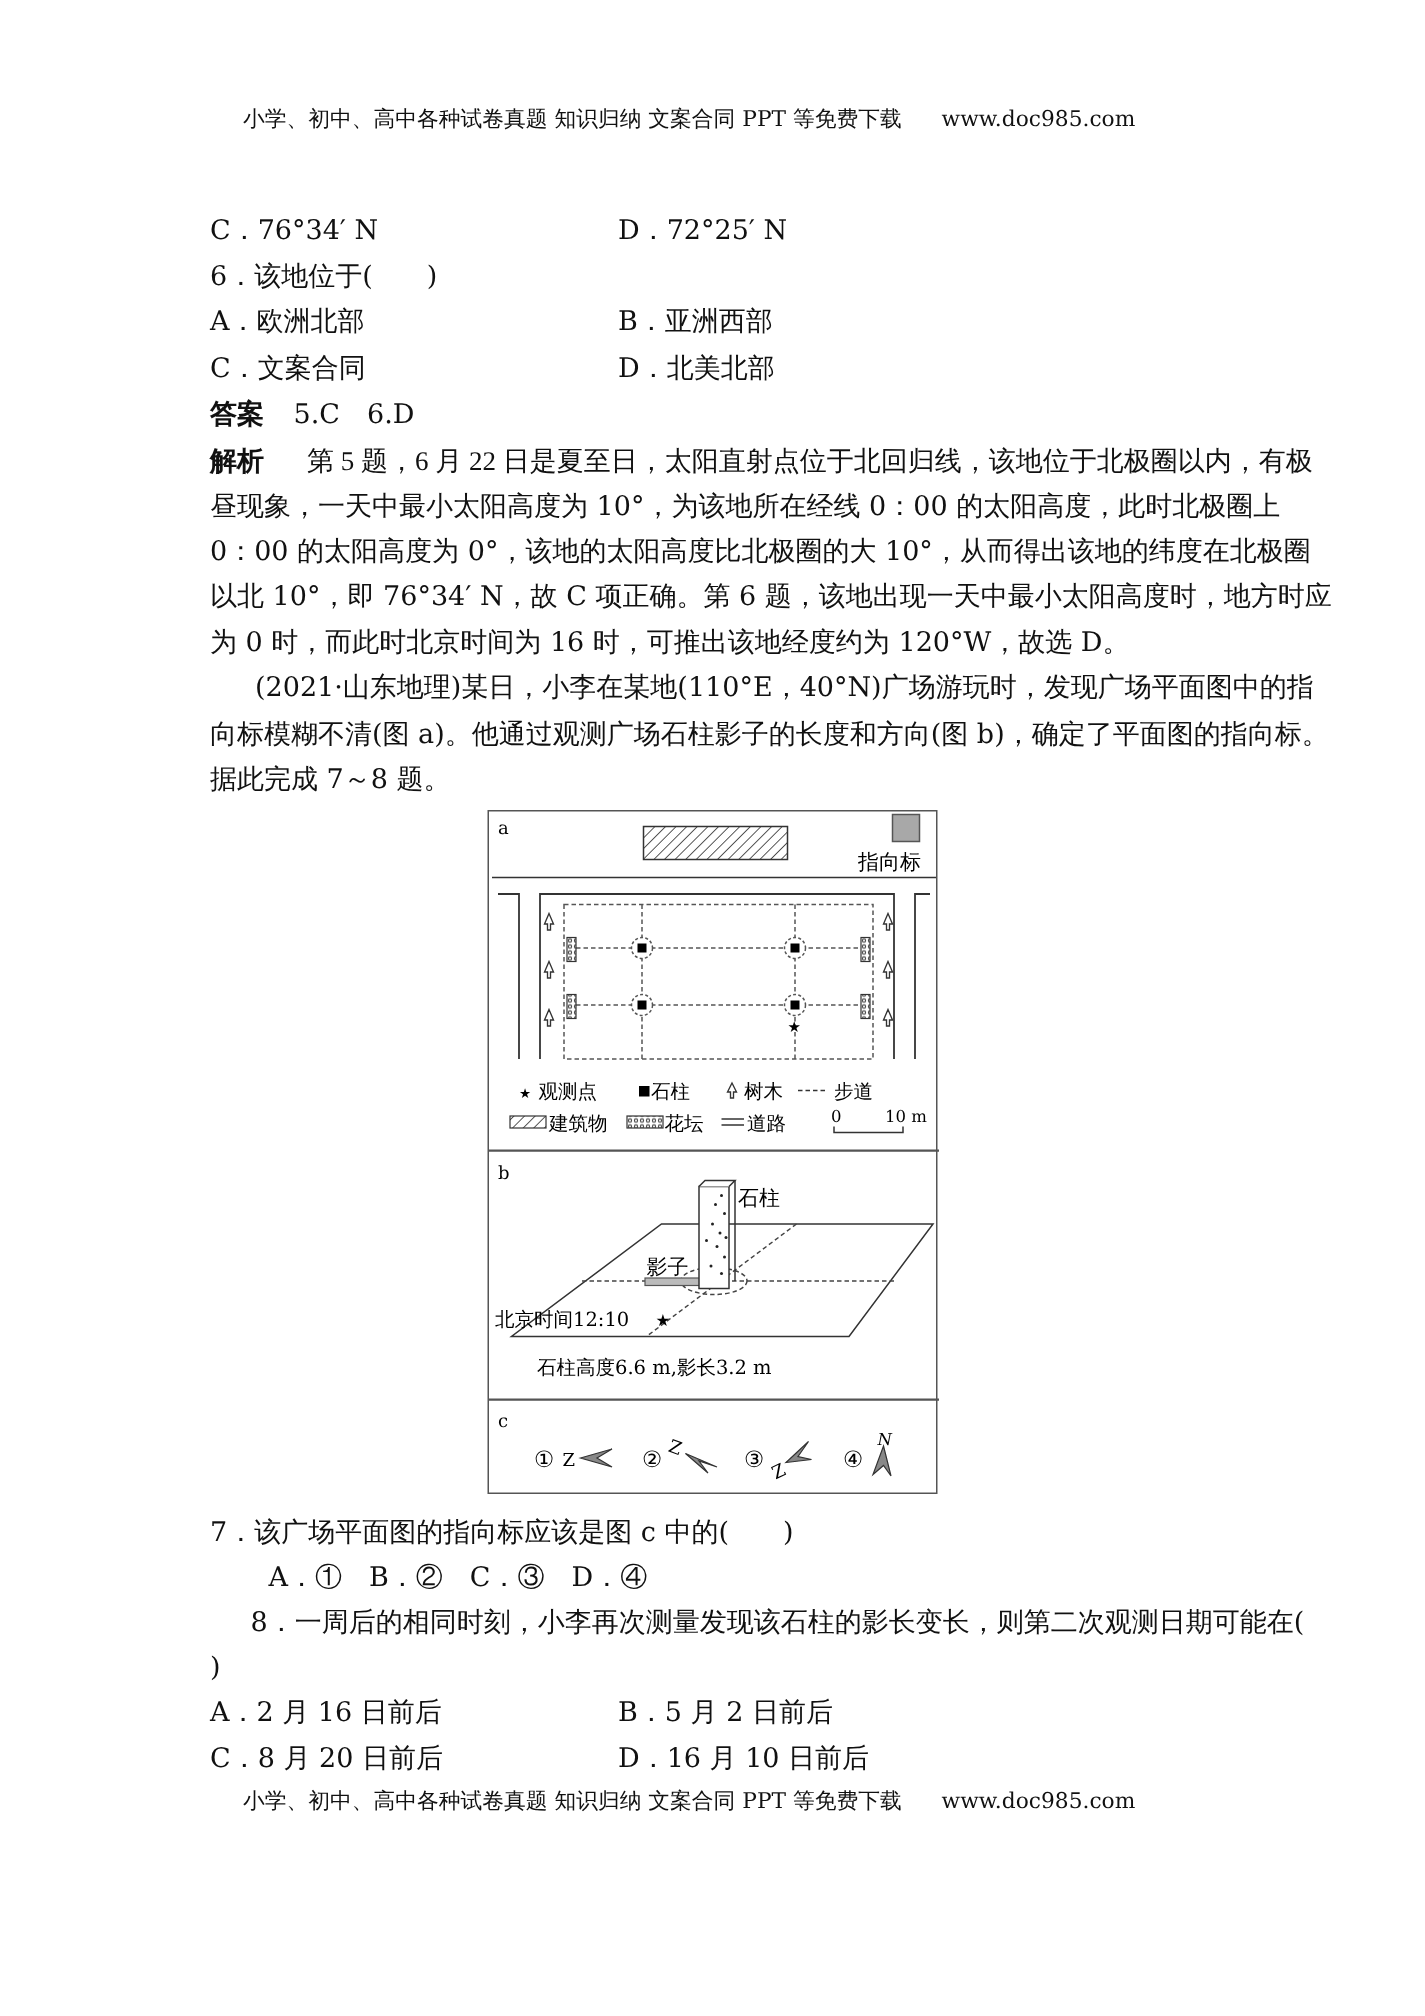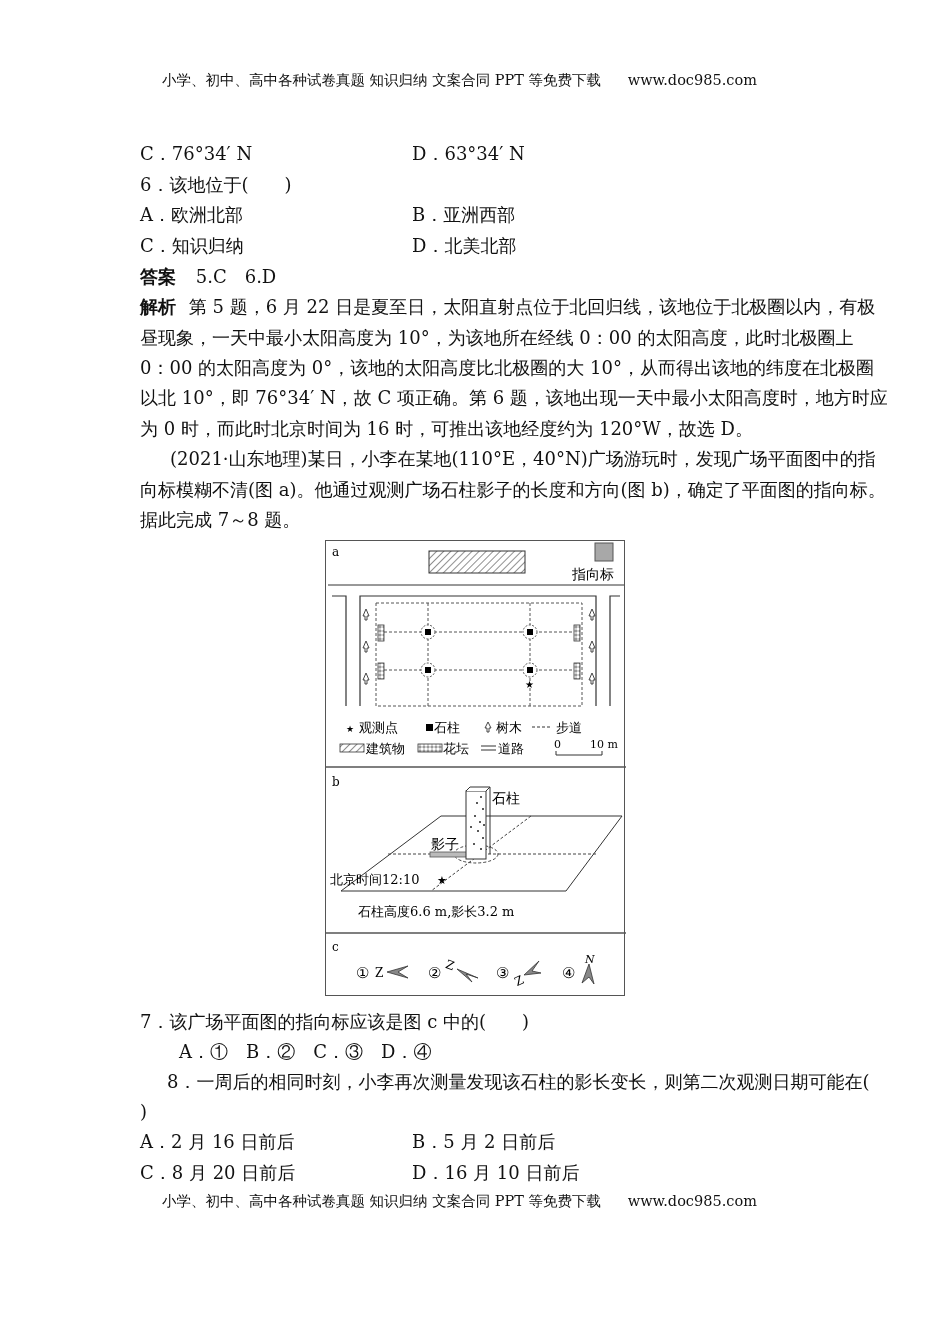--- a/index.html
+++ b/index.html
@@ -14,36 +14,36 @@
 </style>
 </head>
 <body>
 
 <div class="line hdr" style="left:162px;top:70px;">
   <span>小学、初中、高中各种试卷真题  知识归纳  文案合同  PPT 等免费下载</span>
   <span style="margin-left:22px;">www.doc985.com</span>
 </div>
 
 <div class="line" style="left:140px;top:144px;">C．76°34′ N</div>
-<div class="line" style="left:412px;top:144px;">D．63°34′ N</div>
+<div class="line" style="left:412px;top:144px;">D．72°25′ N</div>
 
 <div class="line" style="left:140px;top:175px;">6．该地位于(　　)</div>
 <div class="line" style="left:140px;top:205px;">A．欧洲北部</div>
 <div class="line" style="left:412px;top:205px;">B．亚洲西部</div>
-<div class="line" style="left:140px;top:236px;">C．知识归纳</div>
+<div class="line" style="left:140px;top:236px;">C．文案合同</div>
 <div class="line" style="left:412px;top:236px;">D．北美北部</div>
 
 <div class="line" style="left:140px;top:267px;">
   <span class="b">答案</span>
   <span style="margin-left:14px;">5.C　6.D</span>
 </div>
 
 <div class="line" style="left:140px;top:297px;">
   <span class="b">解析</span>
-  <span style="margin-left:7px;">第 5 题，6 月 22 日是夏至日，太阳直射点位于北回归线，该地位于北极圈以内，有极</span>
+  <span style="margin-left:23px;font-family:Liberation Serif, serif;">第 5 题，6 月 22 日是夏至日，太阳直射点位于北回归线，该地位于北极圈以内，有极</span>
 </div>
 <div class="line" style="left:140px;top:328px;">昼现象，一天中最小太阳高度为 10°，为该地所在经线 0：00 的太阳高度，此时北极圈上</div>
 <div class="line" style="left:140px;top:358px;">0：00 的太阳高度为 0°，该地的太阳高度比北极圈的大 10°，从而得出该地的纬度在北极圈</div>
 <div class="line" style="left:140px;top:388px;">以北 10°，即 76°34′ N，故 C 项正确。第 6 题，该地出现一天中最小太阳高度时，地方时应</div>
 <div class="line" style="left:140px;top:419px;">为 0 时，而此时北京时间为 16 时，可推出该地经度约为 120°W，故选 D。</div>
 
 <div class="line" style="left:170px;top:449px;">(2021·山东地理)某日，小李在某地(110°E，40°N)广场游玩时，发现广场平面图中的指</div>
 <div class="line" style="left:140px;top:480px;">向标模糊不清(图 a)。他通过观测广场石柱影子的长度和方向(图 b)，确定了平面图的指向标。</div>
 <div class="line" style="left:140px;top:510px;">据此完成 7～8 题。</div>
 

